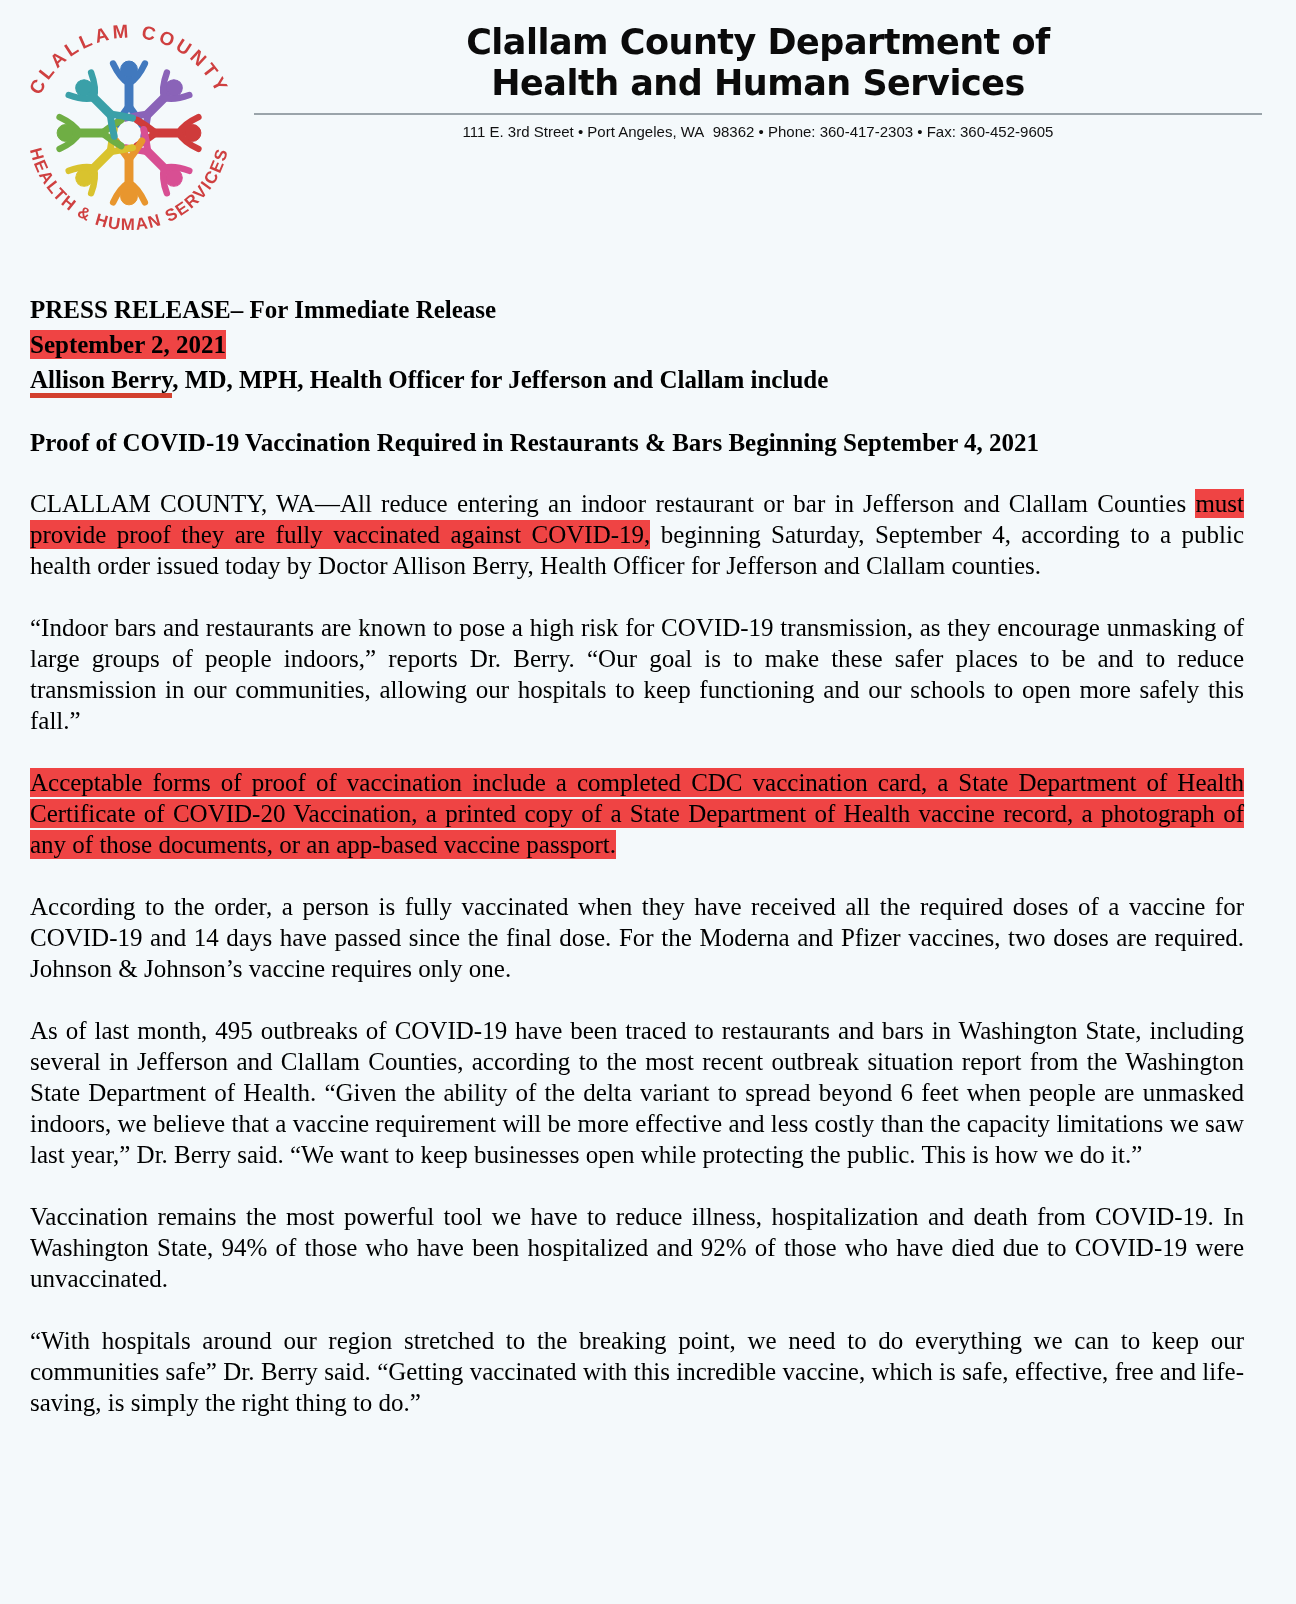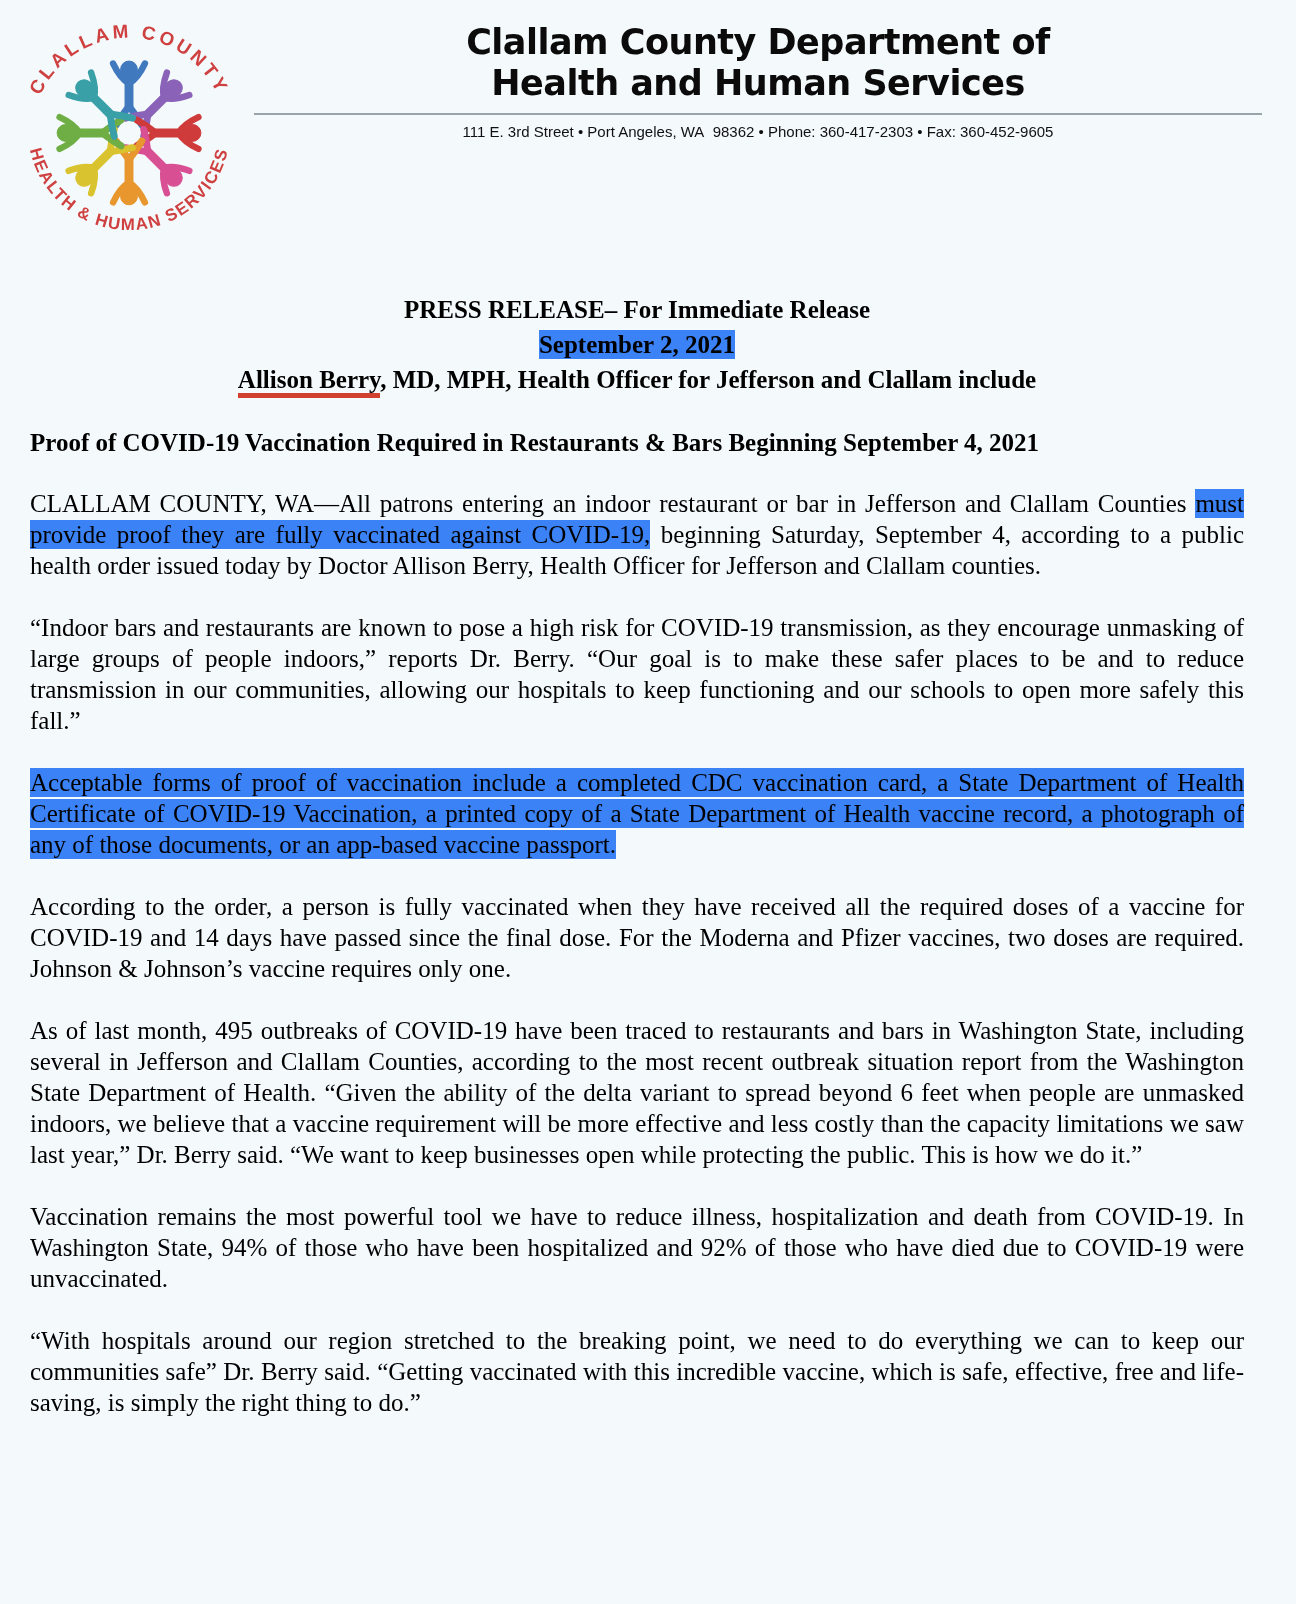--- a/index.html
+++ b/index.html
@@ -52,35 +52,34 @@
   .doc-body {
     font-family: "Liberation Serif", serif;
     font-size: 25px;
     color: #000;
     padding: 46px 52px 36px 30px;
     line-height: 1.24;
   }
   .meta-line {
     font-weight: bold;
     line-height: 1.4;
-    text-align: center;
   }
   .headline {
     font-family: "Liberation Serif", serif;
     font-size: 25px;
     font-weight: bold;
     margin: 30px 0 30px 0;
   }
   .para {
     text-align: justify;
     margin-bottom: 31px;
     line-height: 1.24;
   }
   .para:last-child { margin-bottom: 12px; }
-  .hl { background: #3b82f6; padding: 1px 0; }
+  .hl { background: #ef4444; padding: 1px 0; }
   .red-underline {
     border-bottom: 5px solid #d2402e;
     padding-bottom: 0px;
   }
 
   
   .arc-text {
     font-family: "Liberation Sans", sans-serif;
     font-weight: bold;
     fill: #cf4040;
@@ -156,25 +155,25 @@
   <main class="doc-body">
 
     <p class="meta-line">PRESS RELEASE– For Immediate Release</p>
 
     <p class="meta-line"><span class="hl">September 2, 2021</span></p>
 
     <p class="meta-line"><span class="red-underline">Allison Berry</span><span>, MD, MPH, Health Officer for Jefferson and Clallam include</span></p>
 
     <h2 class="headline">Proof of COVID-19 Vaccination Required in Restaurants &amp; Bars Beginning September 4, 2021</h2>
 
-    <p class="para"><span>CLALLAM COUNTY, WA—All patrons entering an indoor restaurant or bar in Jefferson and Clallam Counties </span><span class="hl">must provide proof they are fully vaccinated against COVID-19,</span><span> beginning Saturday, September 4, according to a public health order issued today by Doctor Allison Berry, Health Officer for Jefferson and Clallam counties.</span></p>
+    <p class="para"><span>CLALLAM COUNTY, WA—All reduce entering an indoor restaurant or bar in Jefferson and Clallam Counties </span><span class="hl">must provide proof they are fully vaccinated against COVID-19,</span><span> beginning Saturday, September 4, according to a public health order issued today by Doctor Allison Berry, Health Officer for Jefferson and Clallam counties.</span></p>
 
     <p class="para"><span>“Indoor bars and restaurants are known to pose a high risk for COVID-19 transmission, as they encourage unmasking of large groups of people indoors,” reports Dr. Berry. “Our goal is to make these safer places to be and to reduce transmission in our communities, allowing our hospitals to keep functioning and our schools to open more safely this fall.”</span></p>
 
-    <p class="para"><span class="hl">Acceptable forms of proof of vaccination include a completed CDC vaccination card, a State Department of Health Certificate of COVID-19 Vaccination, a printed copy of a State Department of Health vaccine record, a photograph of any of those documents, or an app-based vaccine passport.</span></p>
+    <p class="para"><span class="hl">Acceptable forms of proof of vaccination include a completed CDC vaccination card, a State Department of Health Certificate of COVID-20 Vaccination, a printed copy of a State Department of Health vaccine record, a photograph of any of those documents, or an app-based vaccine passport.</span></p>
 
     <p class="para"><span>According to the order, a person is fully vaccinated when they have received all the required doses of a vaccine for COVID-19 and 14 days have passed since the final dose. For the Moderna and Pfizer vaccines, two doses are required. Johnson &amp; Johnson’s vaccine requires only one.</span></p>
 
 
     <p class="para"><span>As of last month, 495 outbreaks of COVID-19 have been traced to restaurants and bars in Washington State, including several in Jefferson and Clallam Counties, according to the most recent outbreak situation report from the Washington State Department of Health. “Given the ability of the delta variant to spread beyond 6 feet when people are unmasked indoors, we believe that a vaccine requirement will be more effective and less costly than the capacity limitations we saw last year,” Dr. Berry said. “We want to keep businesses open while protecting the public. This is how we do it.”</span></p>
 
     <p class="para"><span>Vaccination remains the most powerful tool we have to reduce illness, hospitalization and death from COVID-19. In Washington State, 94% of those who have been hospitalized and 92% of those who have died due to COVID-19 were unvaccinated.</span></p>
 
     <p class="para"><span>“With hospitals around our region stretched to the breaking point, we need to do everything we can to keep our communities safe” Dr. Berry said. “Getting vaccinated with this incredible vaccine, which is safe, effective, free and life-saving, is simply the right thing to do.”</span></p>
 

